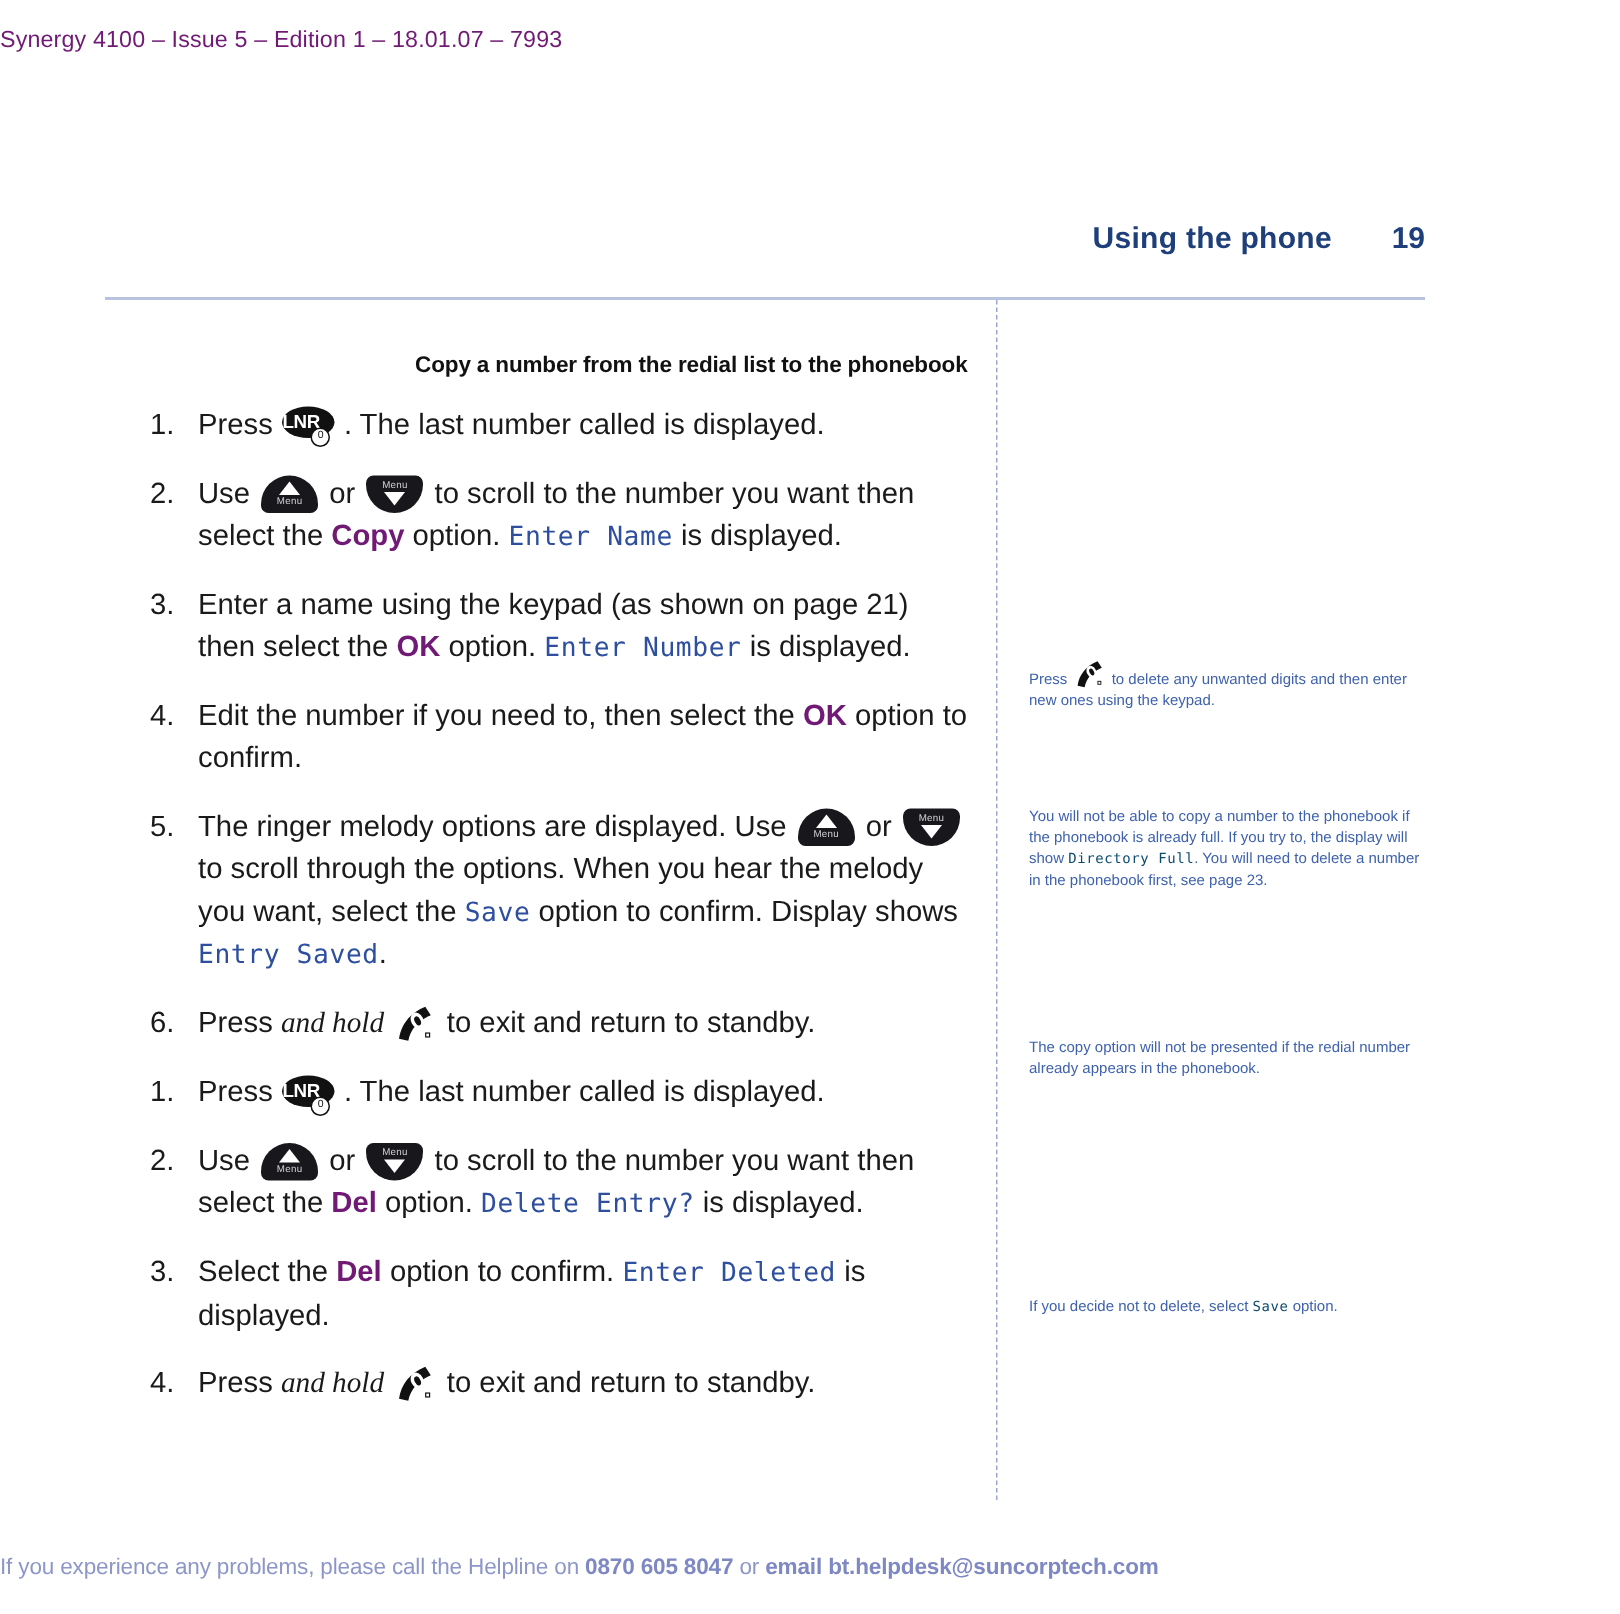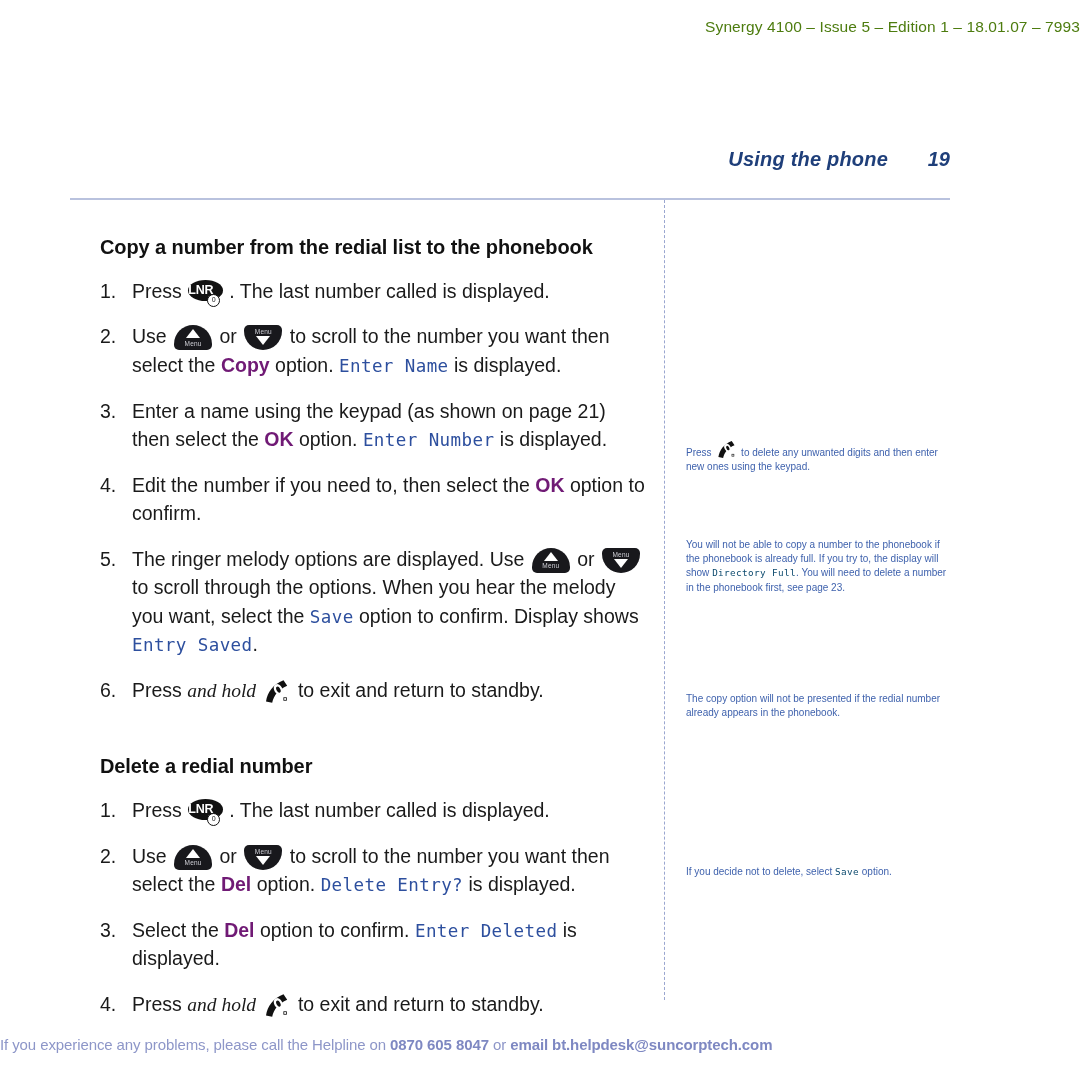--- a/index.html
+++ b/index.html
@@ -15,36 +15,35 @@
     color: #1a1a1a;
     overflow: hidden;
   }
 
   
   .running-head {
     position: absolute;
     top: 18px;
     left: 0;
     width: 1080px;
-    text-align: right;
+    text-align: left;
     font-size: 15.5px;
-    color: #4d7c0f;
+    color: #701a75;
     letter-spacing: .1px;
   }
 
   
   .page-header {
     position: absolute;
     top: 148px;
     left: 70px;
     width: 880px;
     display: flex;
     justify-content: flex-end;
     align-items: flex-start;
-    font-style: italic;
   }
   .page-header .chapter {
     font-size: 20px;
     font-weight: bold;
     color: #1f3f7a;
     letter-spacing: .2px;
   }
   .page-header .folio {
     font-size: 20px;
     font-weight: bold;
@@ -72,26 +71,27 @@
   }
 
   
   .main-col {
     position: absolute;
     top: 232px;
     left: 100px;
     width: 545px;
   }
   .sect-title {
-    font-size: 20px;
+    font-size: 15px;
     font-weight: bold;
     line-height: 1.55;
     color: #111111;
     margin: 0 0 14px 0;
     letter-spacing: -.1px;
+    text-align: right;
   }
   .sect-title.second { margin-top: 46px; }
 
   ol.steps {
     list-style: none;
     margin: 0;
     padding: 0;
     counter-reset: stepnum;
   }
   ol.steps > li {
@@ -294,21 +294,20 @@
     <li><span>Press </span><span class="ital">and hold</span><span> </span><span class="icon icon-hs"><svg viewBox="0 0 26 25" width="26" height="25" aria-hidden="true">
             <path d="M3 22.5 C4.5 13 10 5.5 20.5 1.2 L24.2 6.8 C15.5 10.5 10.8 16.2 9.2 23.8 Z" fill="#111111"></path>
             <ellipse cx="15.2" cy="10.4" rx="4.1" ry="5.6" transform="rotate(-28 15.2 10.4)" fill="#ffffff"></ellipse>
             <ellipse cx="15.4" cy="10.6" rx="1.9" ry="3.2" transform="rotate(-28 15.4 10.6)" fill="#111111"></ellipse>
             <rect x="20.4" y="18.3" width="3.4" height="3.4" fill="#111111"></rect>
             <rect x="21.2" y="19.1" width="1.8" height="1.8" fill="#ffffff"></rect>
           </svg></span><span> to exit and return to standby.</span></li>
 
   </ol>
 
-  <h2 class="sect-title second">Delete a redial number</h2>
 
   <ol class="steps">
 
     <li><span>Press </span><span class="icon icon-lnr"><span class="ell">LNR</span><span class="sub">0</span></span><span>. The last number called is displayed.</span></li>
 
     <li><span>Use </span><span class="icon icon-key icon-up"><span class="body"></span><span class="tri"></span><span class="lbl">Menu</span></span><span> or </span><span class="icon icon-key icon-down"><span class="body"></span><span class="lbl">Menu</span><span class="tri"></span></span><span> to scroll to the number you want then select the </span><span class="opt">Del</span><span> option. </span><span class="lcd">Delete Entry?</span><span> is displayed.</span></li>
 
     <li><span>Select the </span><span class="opt">Del</span><span> option to confirm. </span><span class="lcd">Enter Deleted</span><span> is displayed.</span></li>
 
     <li><span>Press </span><span class="ital">and hold</span><span> </span><span class="icon icon-hs"><svg viewBox="0 0 26 25" width="26" height="25" aria-hidden="true">

